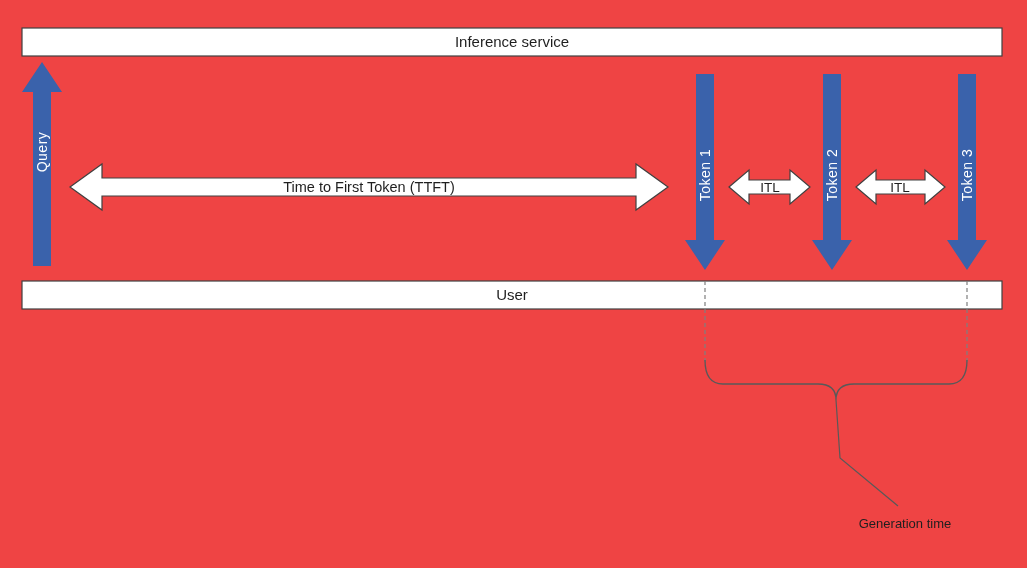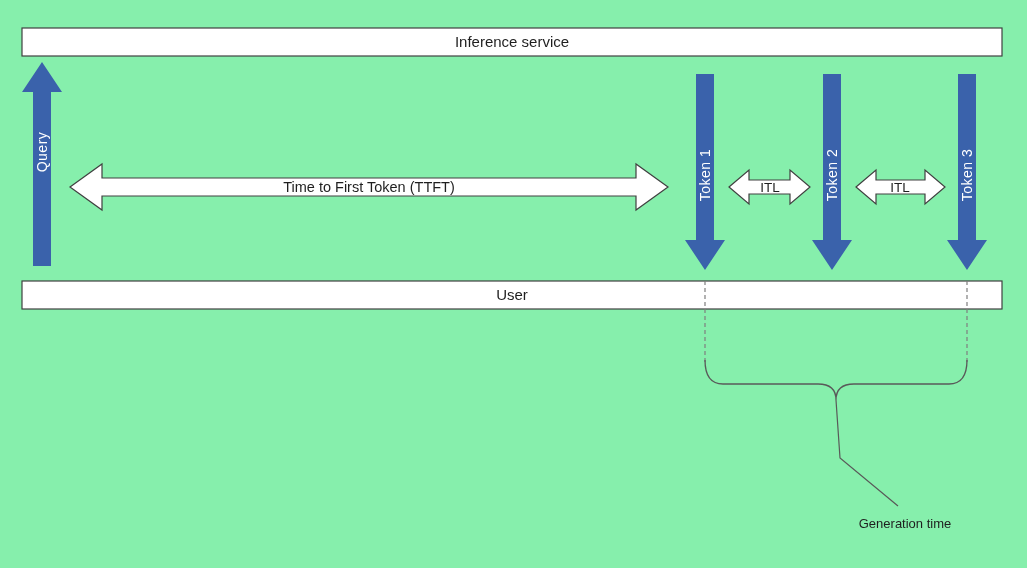--- a/index.html
+++ b/index.html
@@ -5,21 +5,21 @@
   html, body {
     margin: 0;
     padding: 0;
     background: #ffffff;
     font-family: "Liberation Sans", sans-serif;
   }
   .canvas {
     position: relative;
     width: 1027px;
     height: 568px;
-    background: #86efac;
+    background: #ef4444;
     overflow: hidden;
   }
   svg {
     display: block;
     width: 1027px;
     height: 568px;
   }
   text {
     font-family: "Liberation Sans", sans-serif;
     fill: #1f1f1f;

